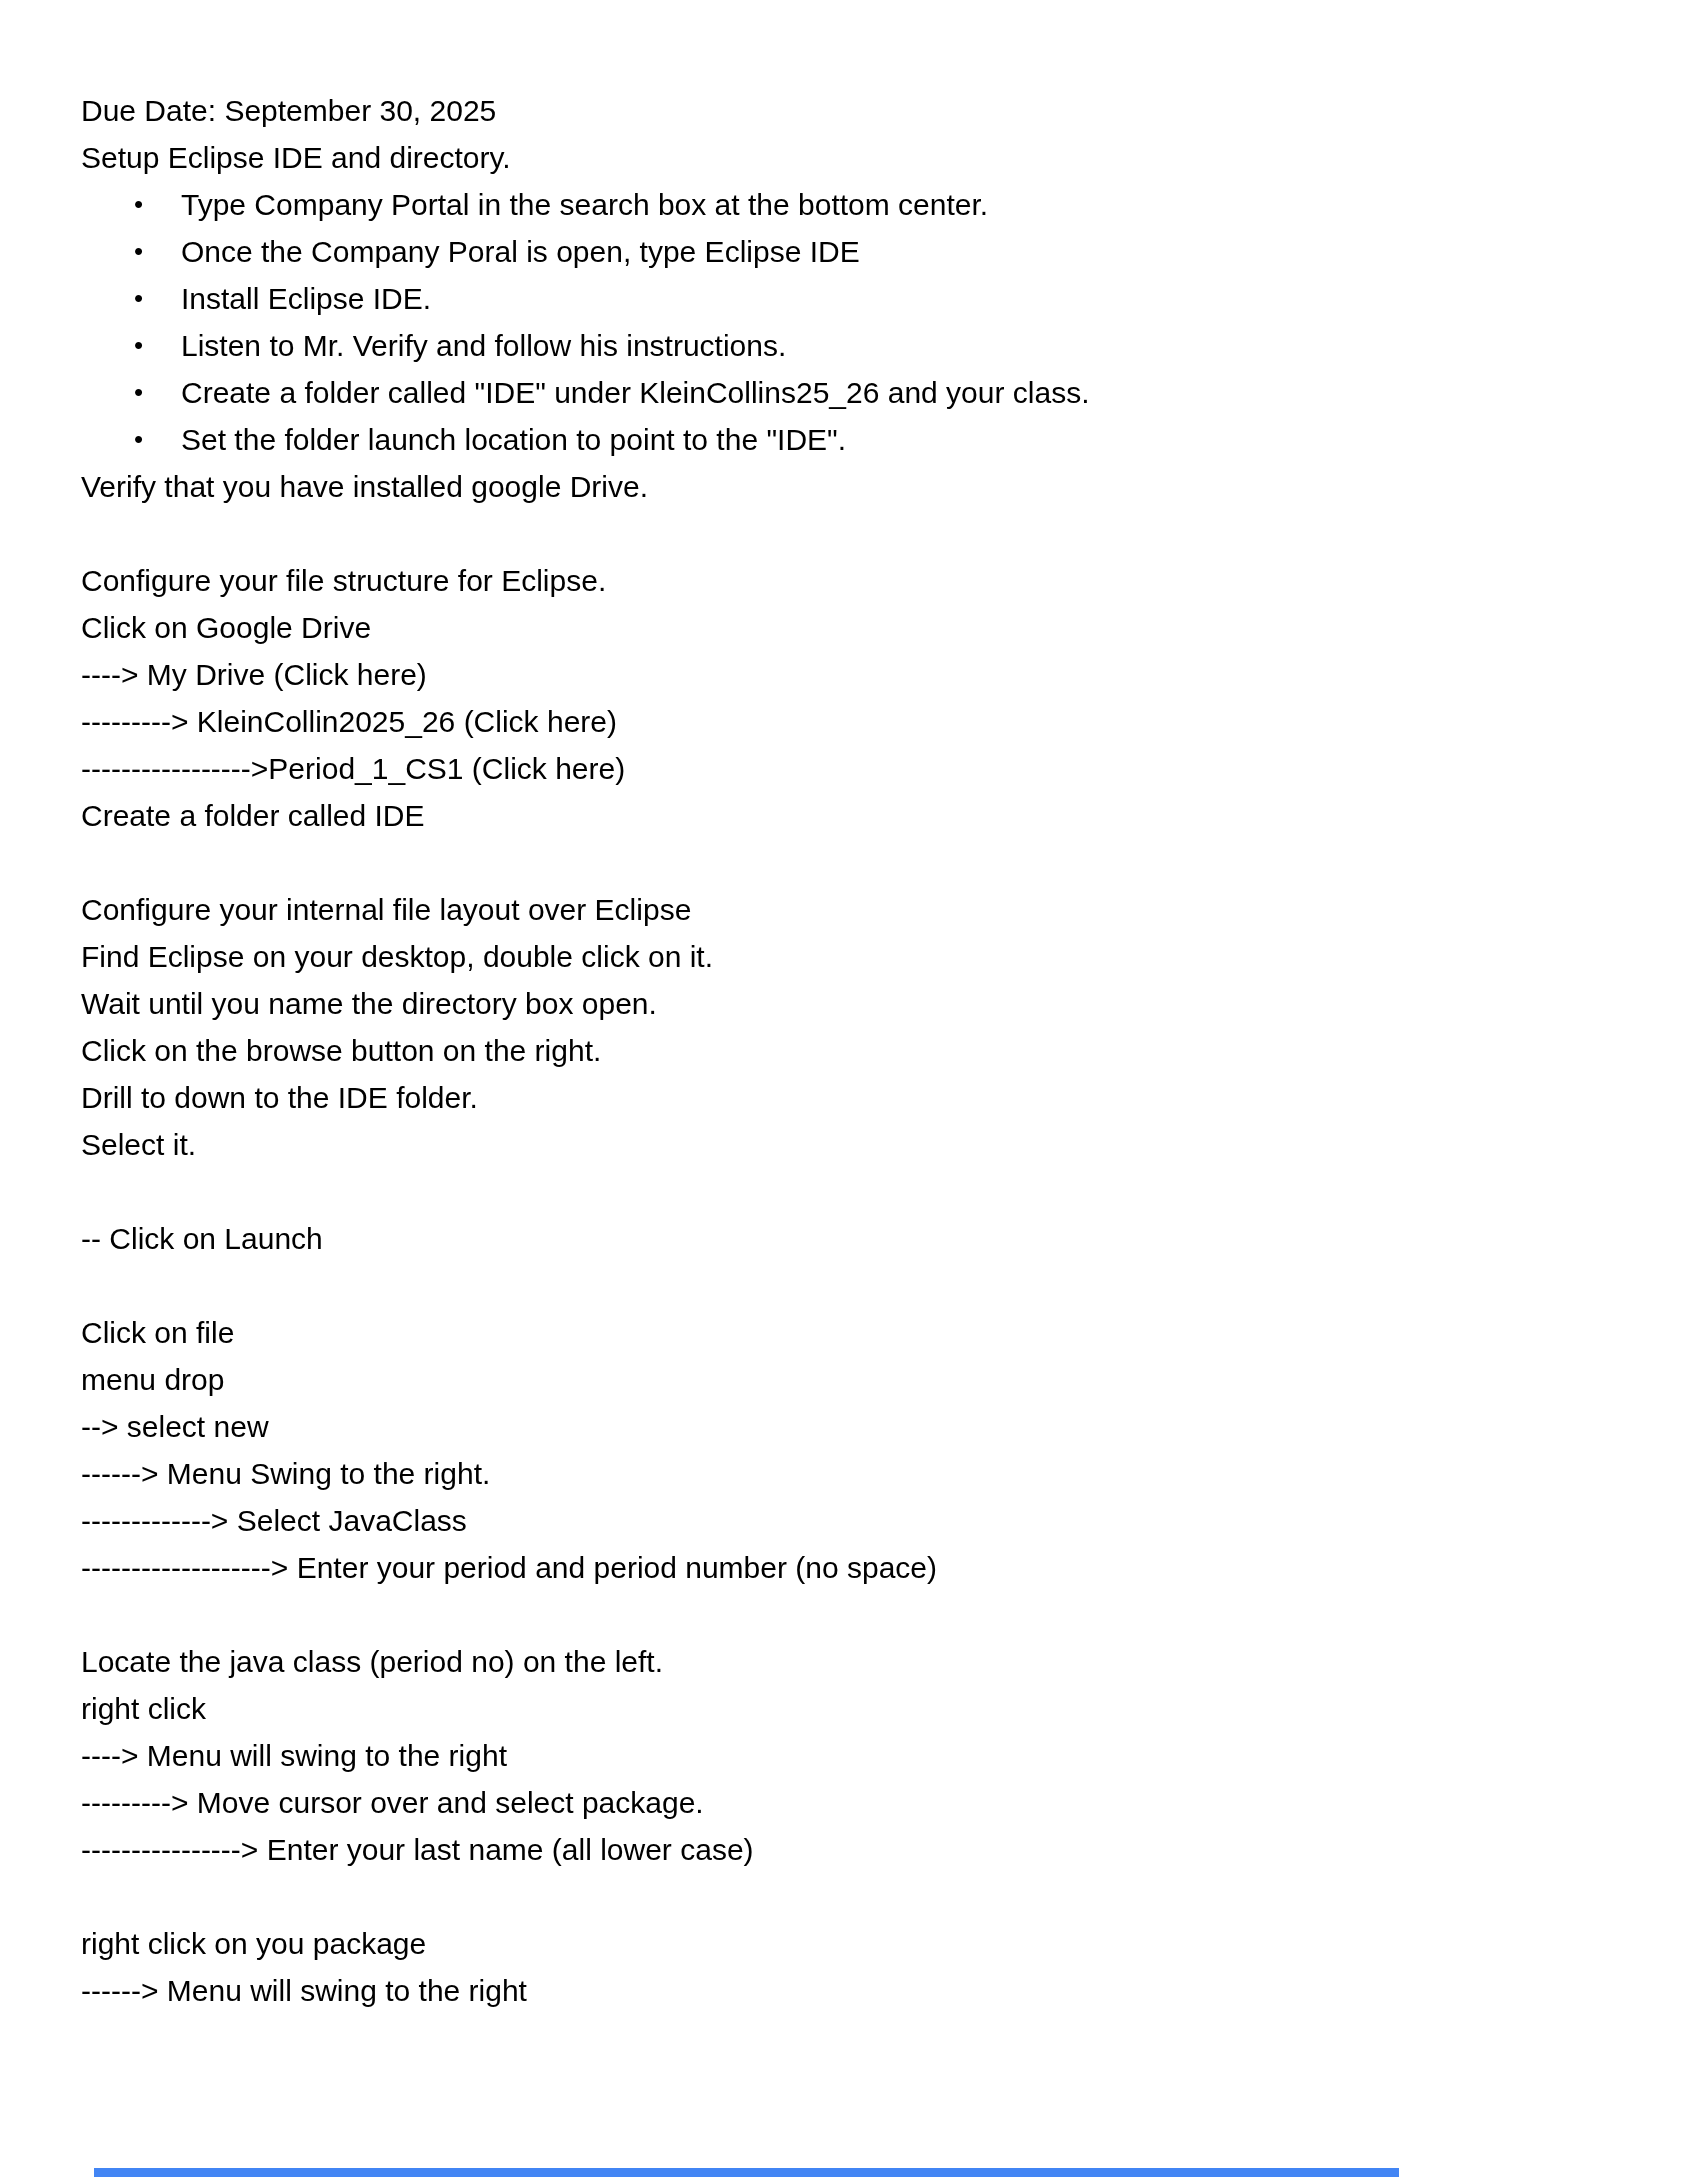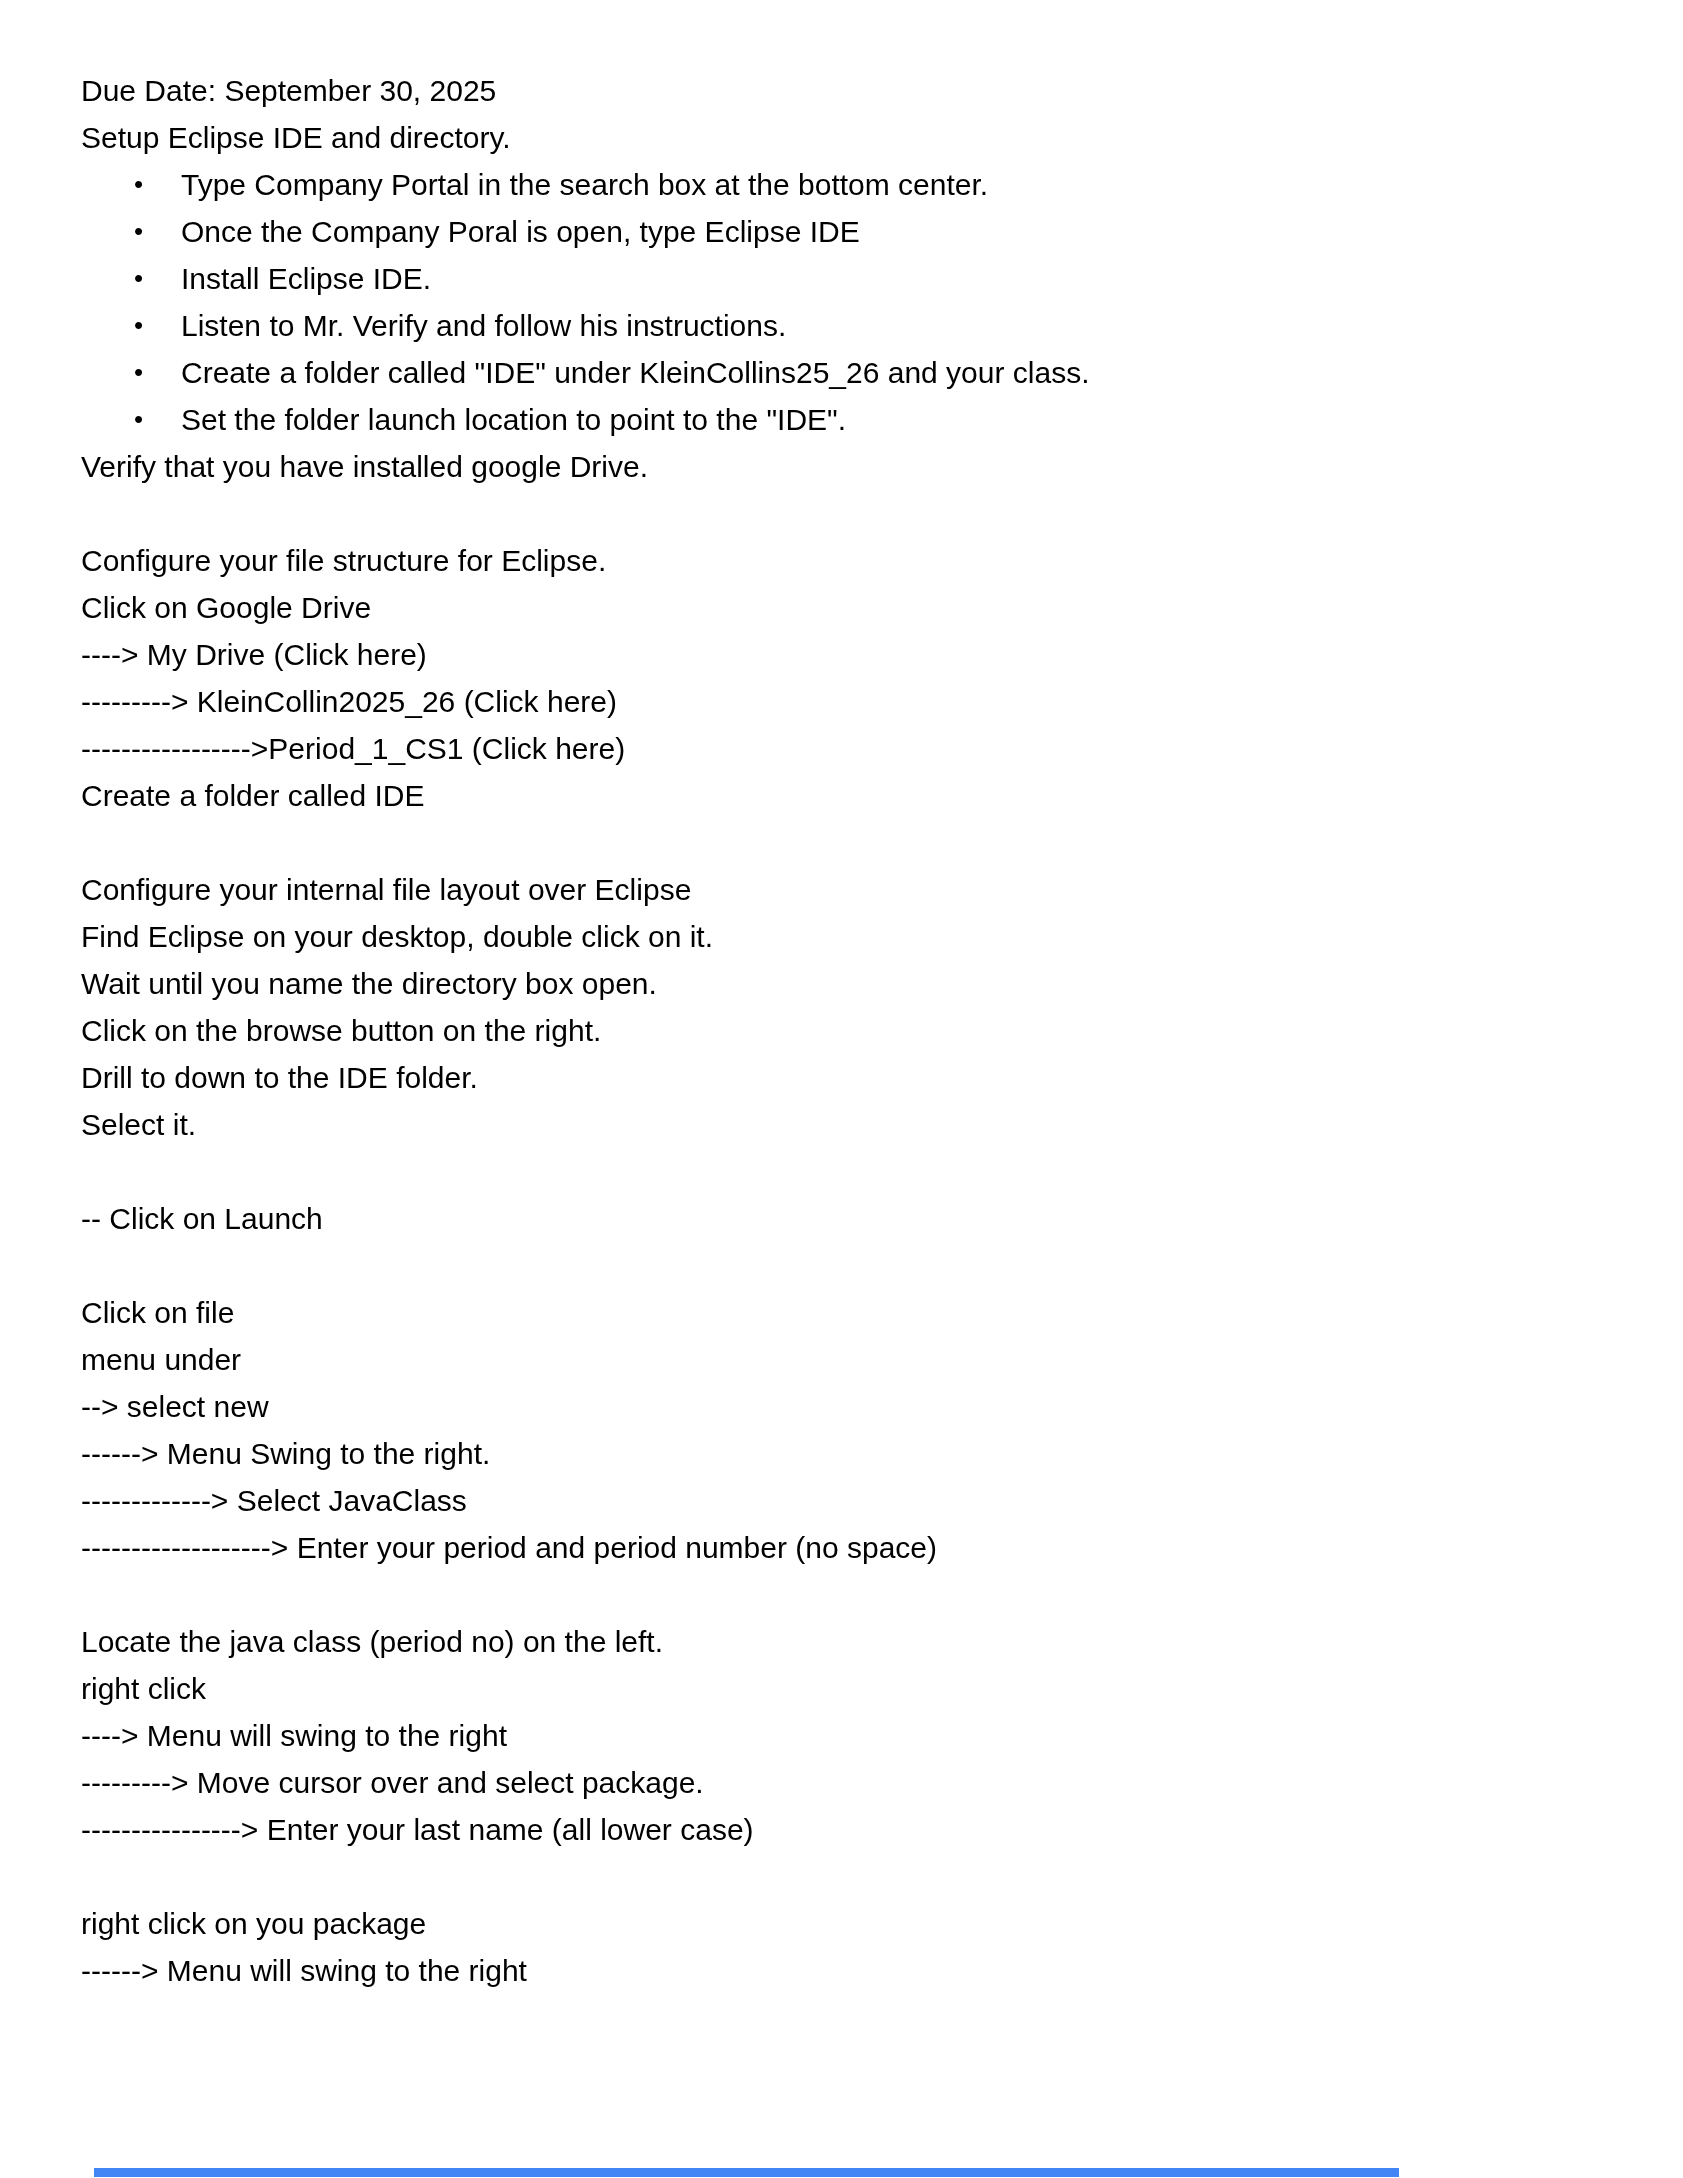--- a/index.html
+++ b/index.html
@@ -13,21 +13,21 @@
     overflow: hidden;
     font-family: "Liberation Sans", "DejaVu Sans", sans-serif;
   }
   .page {
     position: absolute;
     inset: 0;
   }
   .content {
     position: absolute;
     left: 81px;
-    top: 67px;
+    top: 87px;
     right: 40px;
   }
   .line {
     height: 47px;
     line-height: 47px;
     font-size: 30px;
     white-space: pre;
     letter-spacing: 0px;
   }
   .line.bullet {
@@ -74,21 +74,21 @@
       <div class="line text">Configure your internal file layout over Eclipse</div>
       <div class="line text">Find Eclipse on your desktop, double click on it.</div>
       <div class="line text">Wait until you name the directory box open.</div>
       <div class="line text">Click on the browse button on the right.</div>
       <div class="line text">Drill to down to the IDE folder.</div>
       <div class="line text">Select it.</div>
       <div class="line blank"></div>
       <div class="line text">-- Click on Launch</div>
       <div class="line blank"></div>
       <div class="line text">Click on file</div>
-      <div class="line text">menu under</div>
+      <div class="line text">menu drop</div>
       <div class="line text">--&gt; select new</div>
       <div class="line text">------&gt; Menu Swing to the right.</div>
       <div class="line text">-------------&gt; Select JavaClass</div>
       <div class="line text">-------------------&gt; Enter your period and period number (no space)</div>
       <div class="line blank"></div>
       <div class="line text">Locate the java class (period no) on the left.</div>
       <div class="line text">right click</div>
       <div class="line text">----&gt; Menu will swing to the right</div>
       <div class="line text">---------&gt; Move cursor over and select package.</div>
       <div class="line text">----------------&gt; Enter your last name (all lower case)</div>

